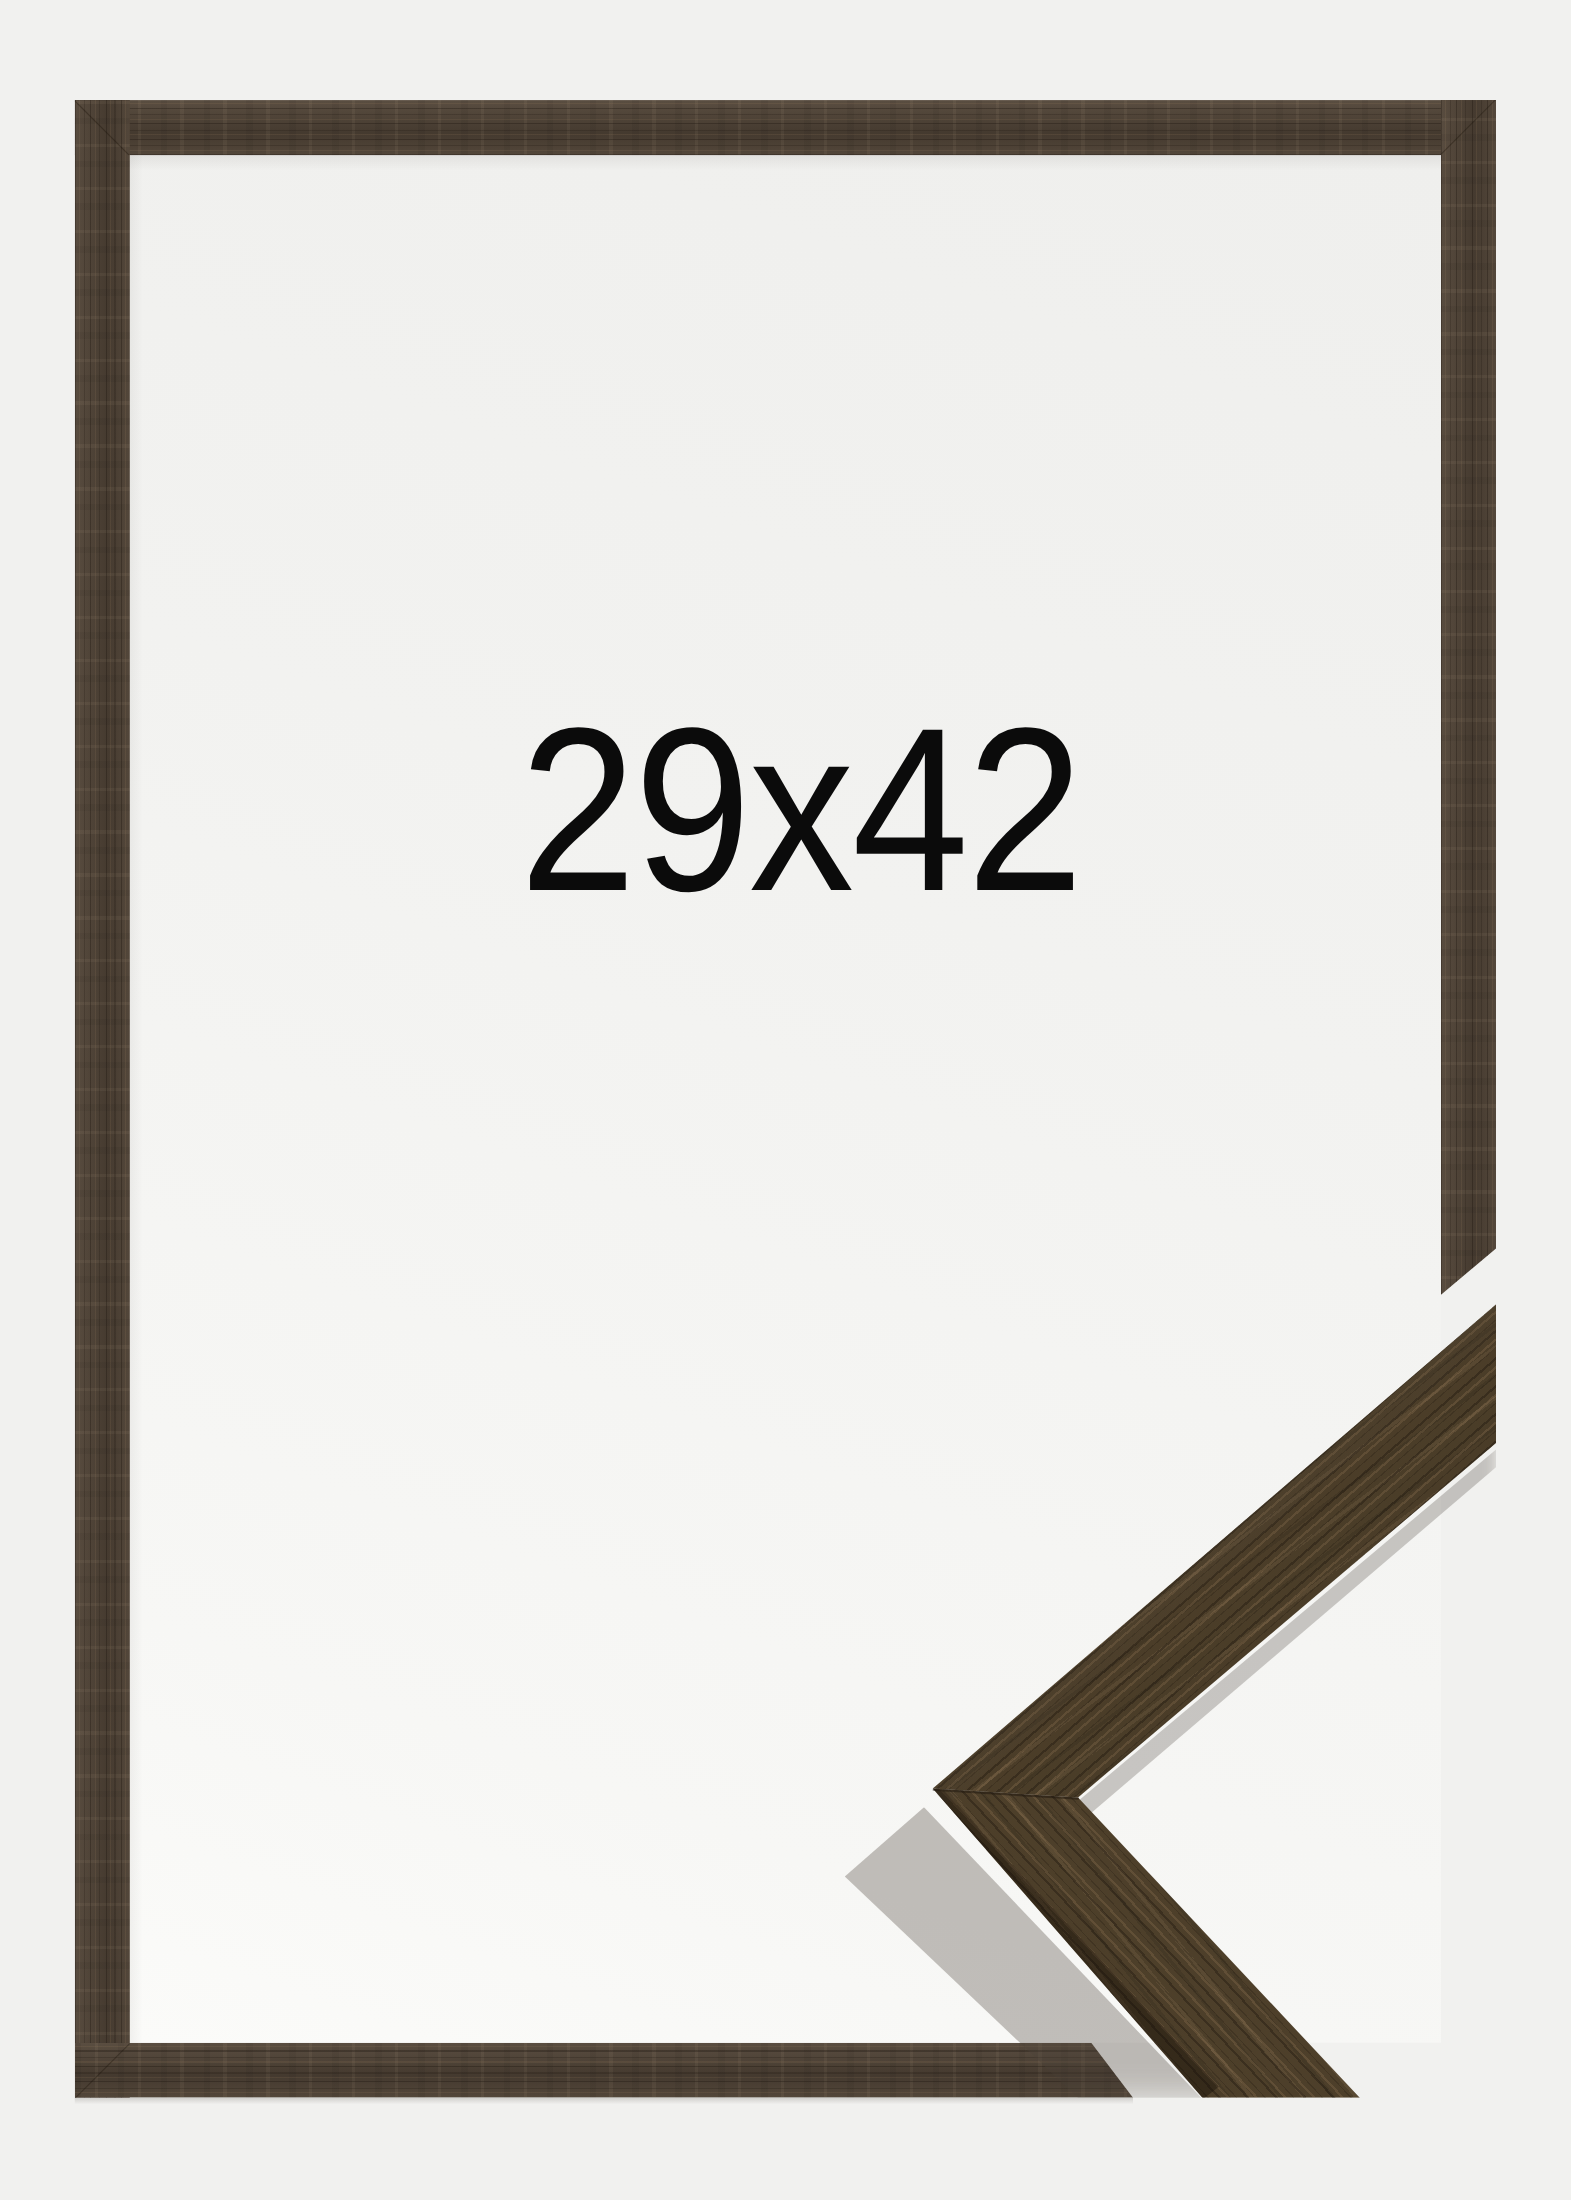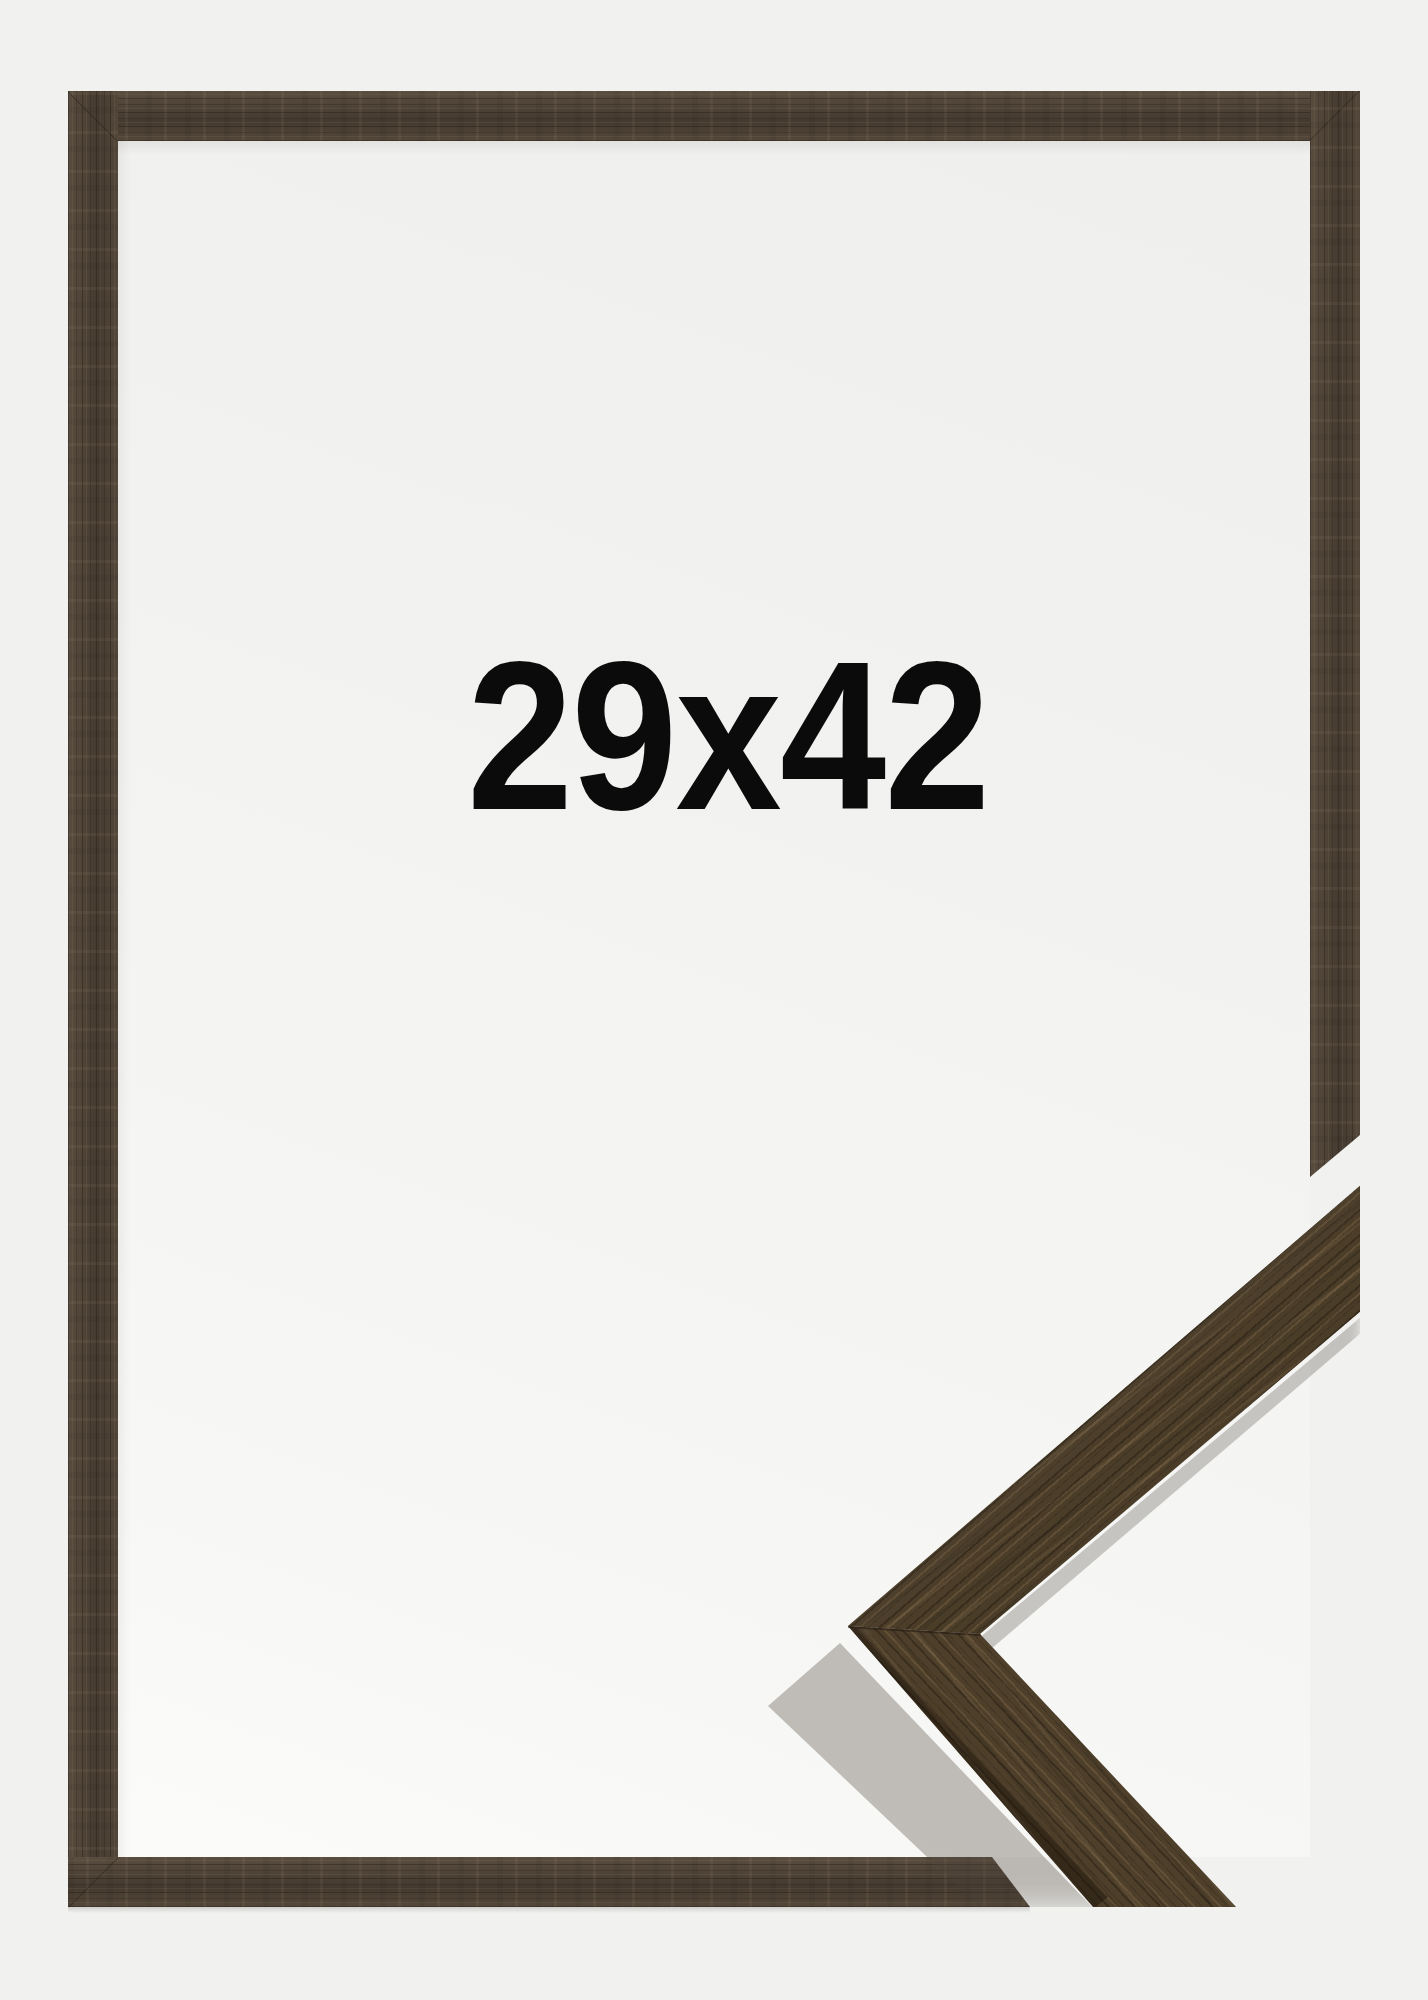--- a/index.html
+++ b/index.html
@@ -74,21 +74,21 @@
   .miter{position:absolute;width:70px;height:1px;background:rgba(25,17,10,0.35);
     transform-origin:0 0;z-index:5;}
   .m-tl{left:0;top:0;transform:rotate(45deg);}
   .m-tr{left:1292px;top:0;transform:rotate(135deg);}
   .m-bl{left:0;top:1816px;transform:rotate(-45deg);}
   
   .size-label{
     position:absolute;left:66px;right:50px;top:520px;height:250px;
     display:flex;align-items:center;justify-content:center;
     z-index:3;color:var(--label_text);
-    font-size:212px;font-weight:700;letter-spacing:-2px;line-height:1;margin-left:12px;
+    font-size:212px;font-weight:400;letter-spacing:-2px;line-height:1;margin-left:12px;
   }
   .size-label span{display:inline-block;transform:scaleX(0.9);}
   
   .overlay{position:absolute;inset:0;}
   .s-shadow{
     clip-path:polygon(700px 1615px,772px 1552px,1045px 1838px,935px 1838px);
     background:rgba(74,66,57,0.32);filter:blur(14px);z-index:6;
   }
   .arm-shadow{
     clip-path:polygon(910px 1548px,1293px 1226px,1293px 1242px,916px 1564px);

